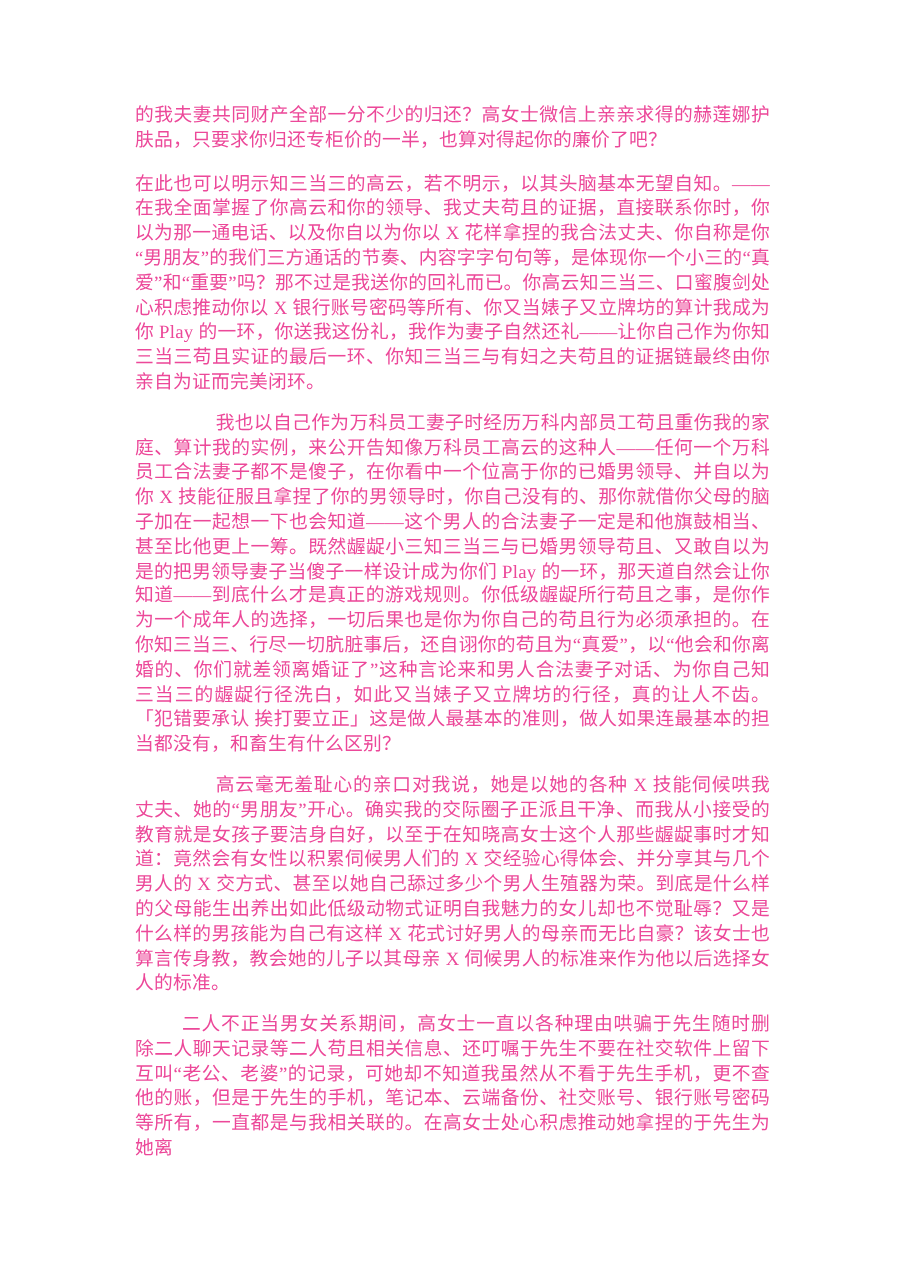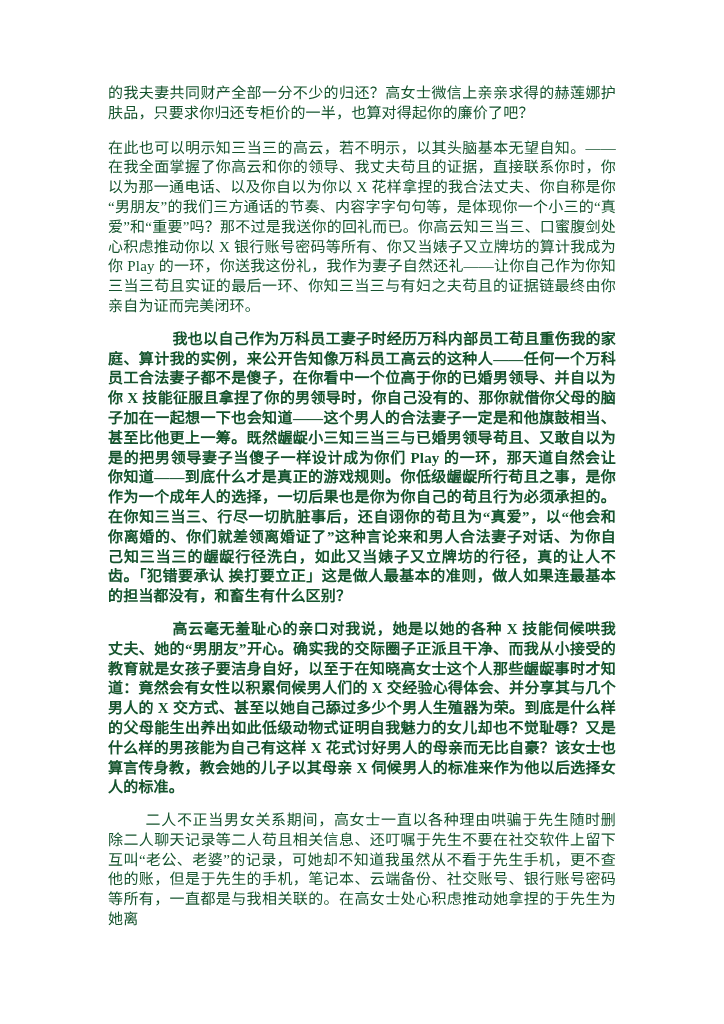--- a/index.html
+++ b/index.html
@@ -12,35 +12,34 @@
     height: 1024px;
     position: relative;
     overflow: hidden;
     font-family: "Liberation Serif", "DejaVu Serif", serif;
   }
   .page {
     position: absolute;
     left: 108px;
     top: 84px;
     width: 508px;
-    color: #14532d;
+    color: #ec4899;
     font-size: 15px;
     line-height: 19.8px;
     text-align: justify;
     letter-spacing: 0.2px;
   }
   .para {
     margin: 0 0 13px 0;
   }
   .para.gap-lg {
     margin-bottom: 15px;
   }
   .indent-lg {
     text-indent: 4.3em;
-    font-weight: bold;
   }
   .indent-md {
     text-indent: 2.5em;
     margin-top: 8px;
   }
 </style>
 </head>
 <body>
 
 <div class="page">

